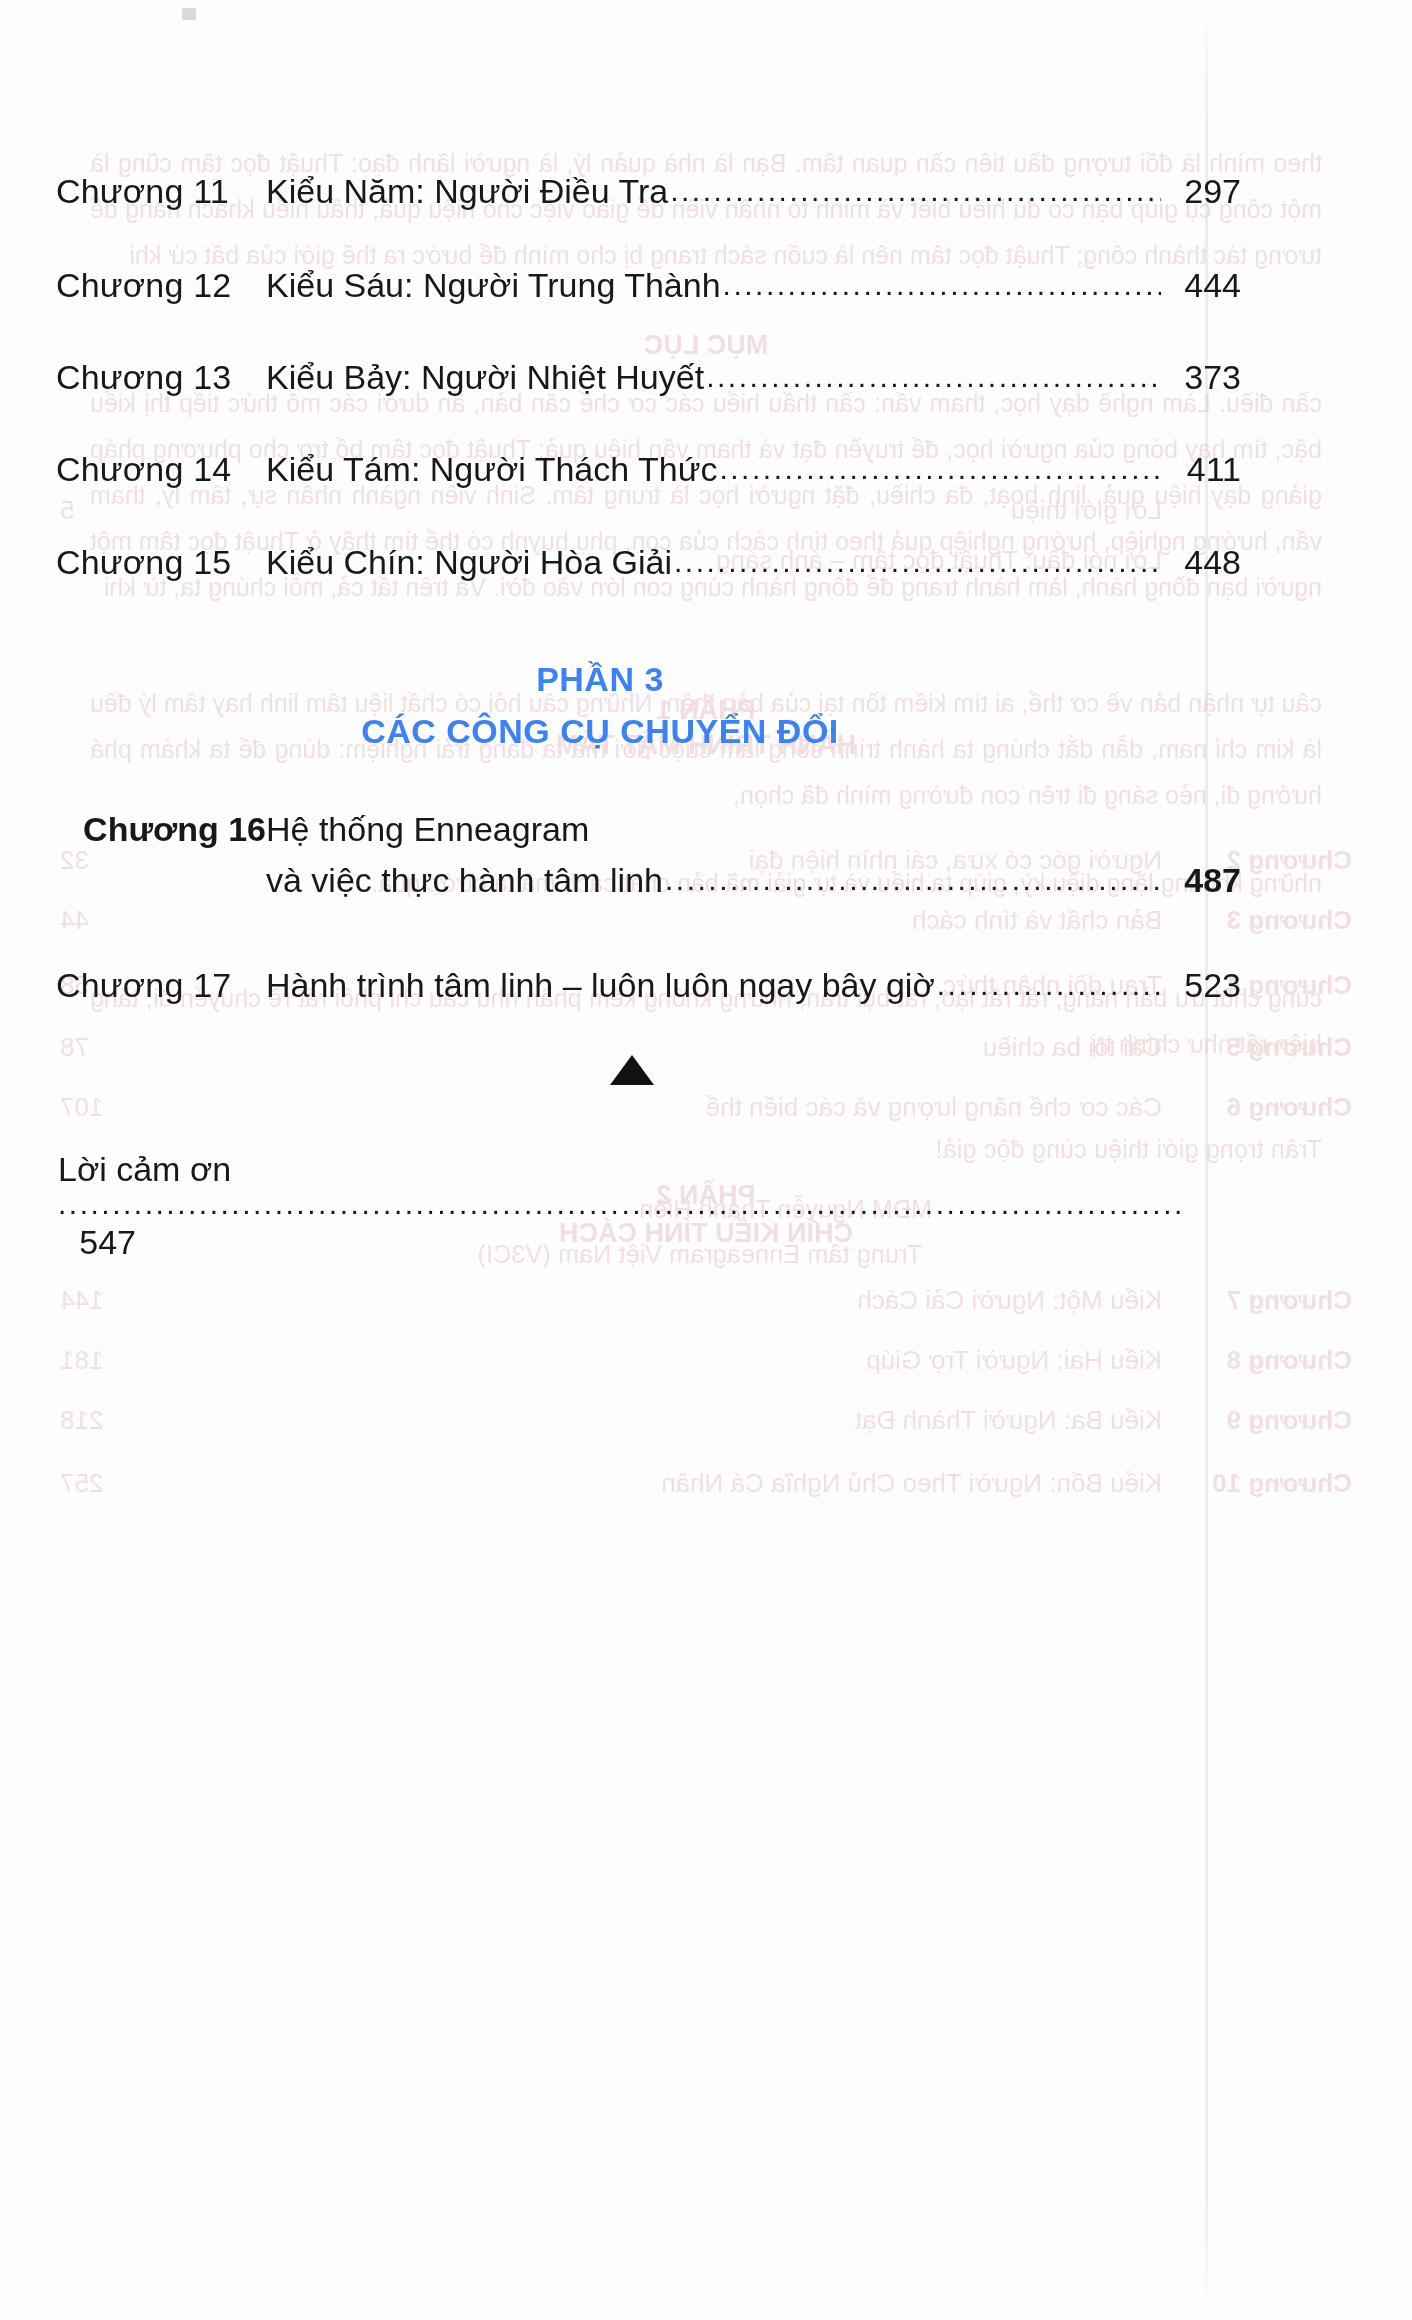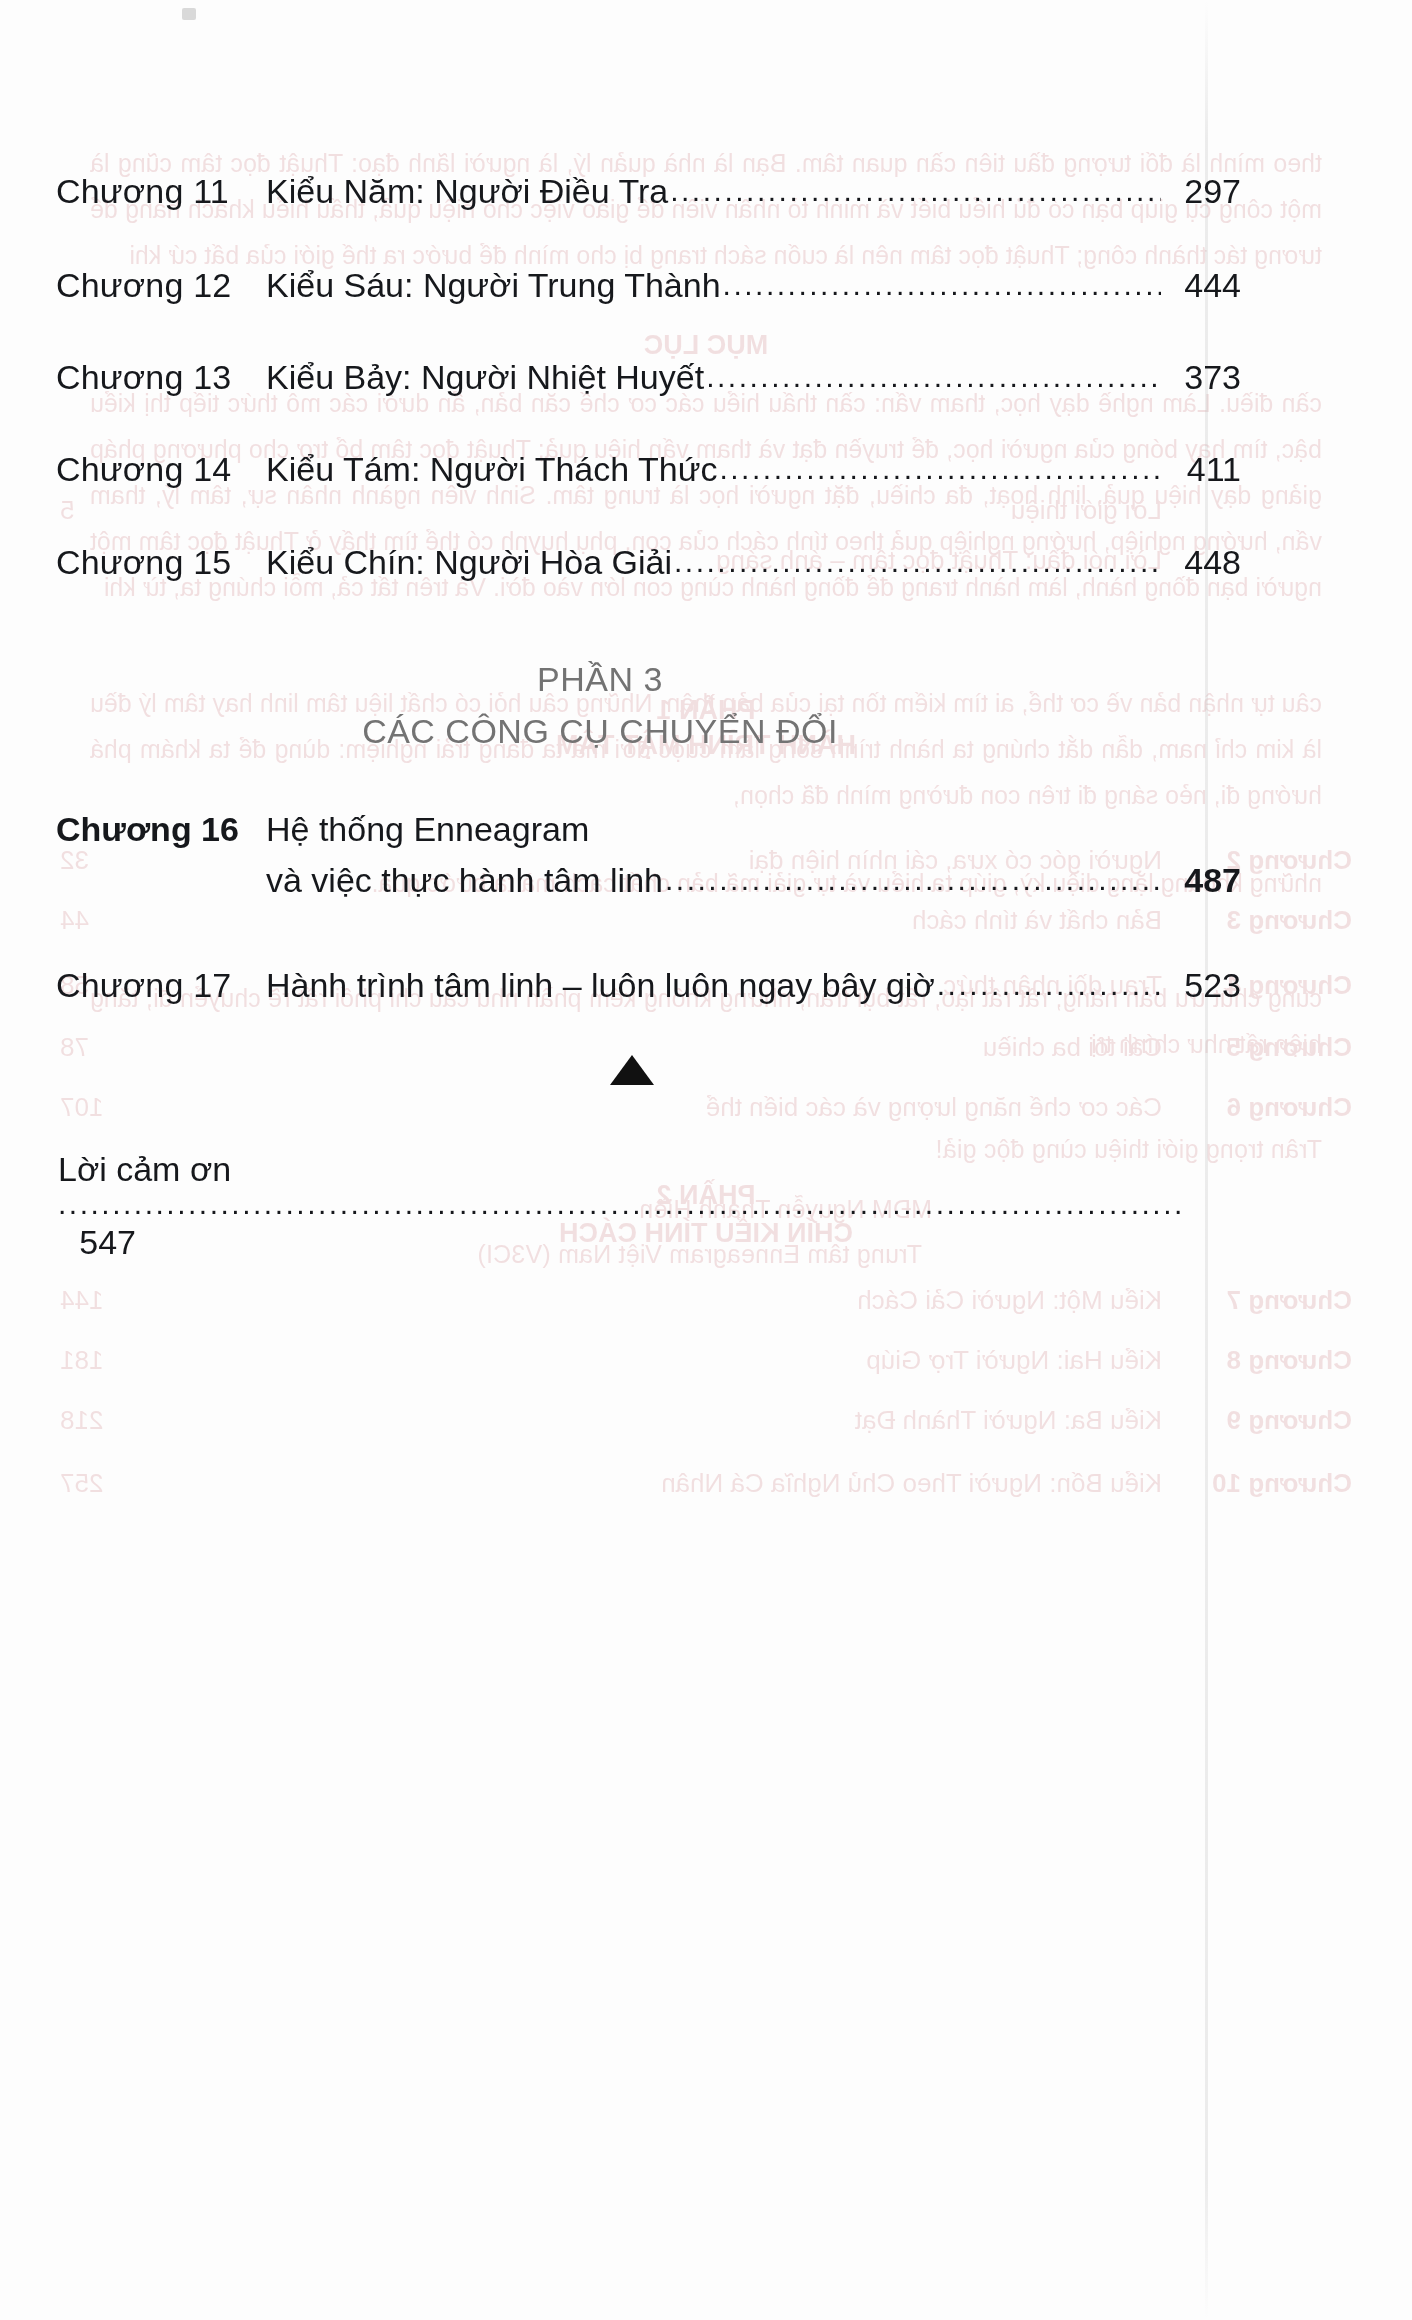--- a/index.html
+++ b/index.html
@@ -136,41 +136,42 @@
     flex: 0 0 78px;
   }
 
   .row.nochap .chap { width: 0; flex: 0 0 0; }
 
   .part-head {
     position: absolute;
     left: 0;
     width: 1200px;
     text-align: center;
-    font-weight: normal;
+    font-weight: bold;
     font-size: 34px;
     letter-spacing: .5px;
-    color: #737373;
+    color: #3b82f6;
   }
 
   .row-two {
     position: absolute;
     left: 56px;
     width: 1185px;
     font-size: 34px;
     color: #16181c;
   }
   .row-two .l1 {
     display: flex;
     align-items: baseline;
   }
   .row-two .l1 .chap {
     width: 210px;
     flex: 0 0 210px;
     font-weight: bold;
+    text-align: right;
   }
   .row-two .l2 {
     display: flex;
     align-items: baseline;
     margin-top: 12px;
     padding-left: 210px;
   }
   .row-two .l2 .dots {
     flex: 1;
     overflow: hidden;

